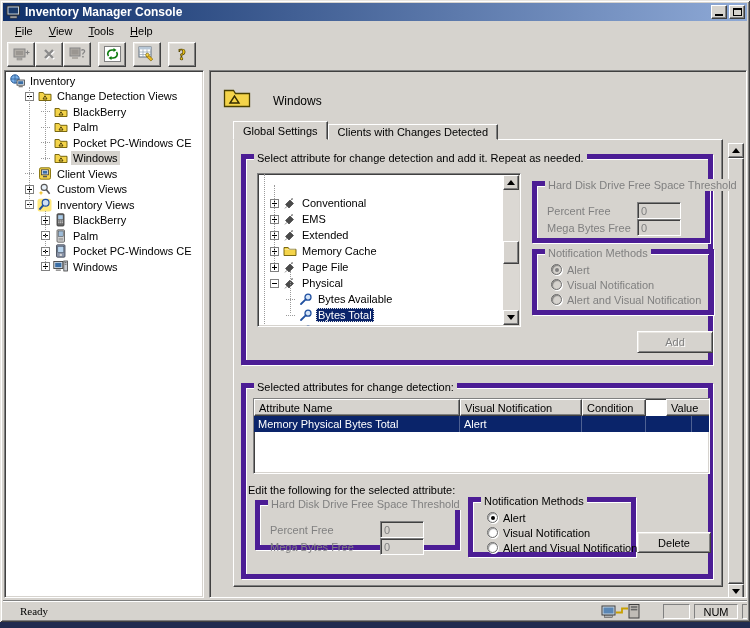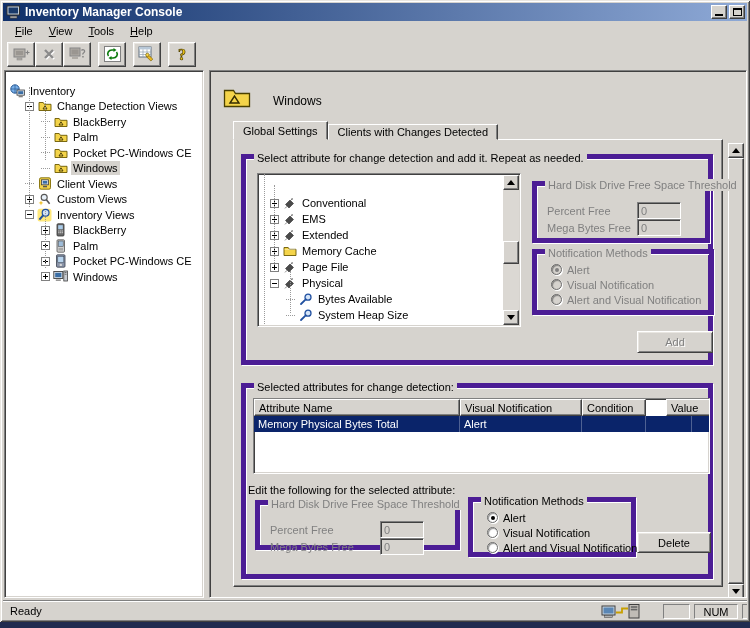--- a/index.html
+++ b/index.html
@@ -28,21 +28,21 @@
   .tb-btn { width:28px; height:25px; background:#d6d3ce; border:1px solid; border-color:#fff #404040 #404040 #fff;
     box-shadow: inset -1px -1px 0 #808080, inset 1px 1px 0 #e9e6e1; display:flex; align-items:center; justify-content:center; flex:none; }
   .tb-gap { width:7px; flex:none; }
 
   
   .sunken { border:1px solid; border-color:#808080 #fff #fff #808080; box-shadow: inset 1px 1px 0 #404040, inset -1px -1px 0 #d6d3ce; }
   .sidebar { position:absolute; left:4px; top:70px; width:200px; height:528px; background:#fff; overflow:hidden; }
   .rpanel  { position:absolute; left:209px; top:70px; width:538px; height:528px; background:#d6d3ce; overflow:hidden; }
 
   
-  .tree-body { position:relative; padding-top:12px; }
+  .tree-body { position:relative; padding-top:2px; }
   .t-row { display:flex; align-items:center; height:15.5px; position:relative; white-space:nowrap; }
   #attr-tree .t-row { height:16px; }
   .ebox { width:9px; height:9px; background:#fff; border:1px solid #808080; position:relative; flex:none; margin-right:2px; }
   .ebox::before { content:""; position:absolute; left:1px; right:1px; top:3px; height:1px; background:#000; }
   .ebox.plus::after { content:""; position:absolute; top:1px; bottom:1px; left:3px; width:1px; background:#000; }
   .t-stub { width:9px; height:9px; position:relative; flex:none; margin-right:2px; }
   .t-stub::before { content:""; position:absolute; left:0; right:0; top:4px; border-top:1px dotted #9a9a9a; }
   .t-icon { width:15px; height:14px; margin:0 3px 0 1px; flex:none; display:flex; align-items:center; justify-content:center; }
   .t-label { padding:1px 2px; }
   .t-label.sel { background:var(--sel,#0a246a); color:#fff; outline:1px dotted #e8e8e8; outline-offset:-1px; }
@@ -102,21 +102,21 @@
     padding-left:4px; display:flex; align-items:center; flex:none; white-space:nowrap; overflow:hidden; }
   .tr { display:flex; height:16px; width:100%; }
   .tr.sel { background:var(--sel,#0a246a); color:#fff; }
   .td { padding-left:4px; display:flex; align-items:center; flex:none; white-space:nowrap; overflow:hidden; }
   .tr.sel .td { box-shadow: inset -1px 0 0 rgba(255,255,255,.28); }
   .edit-label { position:absolute; left:2px; top:96px; white-space:nowrap; }
 
   
   .statusbar { position:absolute; left:3px; right:3px; top:600px; height:19px; border-top:1px solid #808080;
     box-shadow: inset 0 1px 0 #ffffff; overflow:hidden; }
-  .sb-msg { position:absolute; left:7px; top:4px; }
+  .sb-msg { position:absolute; left:17px; top:4px;font-family:Liberation Serif, serif; }
   .net-ic { position:absolute; left:598px; top:2px; }
   .st-panel { position:absolute; top:3px; height:15px; border:1px solid; border-color:#808080 #fff #fff #808080;
     display:flex; align-items:center; justify-content:center; }
 </style>
 </head>
 <body>
 
 <div class="window">
 
   <div class="titlebar">
@@ -436,20 +436,30 @@
               </div>
               <div class="t-row" style="padding-left: 28px;">
                 <span class="t-stub"></span>
                 <span class="t-icon">
                   <svg width="14" height="13" viewBox="0 0 14 13">
                     <circle cx="9" cy="4.2" r="3" fill="#d4e4f8" stroke="#2050a0" stroke-width="1.3"></circle>
                     <line x1="6.7" y1="6.4" x2="2" y2="11" stroke="#2050a0" stroke-width="1.8" stroke-linecap="round"></line>
                   </svg>
                 </span>
                 <span class="t-label">Bytes Available</span>
+              </div>
+              <div class="t-row" style="padding-left: 28px;">
+                <span class="t-stub"></span>
+                <span class="t-icon">
+                  <svg width="14" height="13" viewBox="0 0 14 13">
+                    <circle cx="9" cy="4.2" r="3" fill="#d4e4f8" stroke="#2050a0" stroke-width="1.3"></circle>
+                    <line x1="6.7" y1="6.4" x2="2" y2="11" stroke="#2050a0" stroke-width="1.8" stroke-linecap="round"></line>
+                  </svg>
+                </span>
+                <span class="t-label sel">Bytes Total</span>
               </div>
               <div class="t-row" style="padding-left: 28px;">
                 <span class="t-stub"></span>
                 <span class="t-icon">
                   <svg width="14" height="13" viewBox="0 0 14 13">
                     <circle cx="9" cy="4.2" r="3" fill="#d4e4f8" stroke="#2050a0" stroke-width="1.3"></circle>
                     <line x1="6.7" y1="6.4" x2="2" y2="11" stroke="#2050a0" stroke-width="1.8" stroke-linecap="round"></line>
                   </svg>
                 </span>
                 <span class="t-label">System Heap Size</span>

